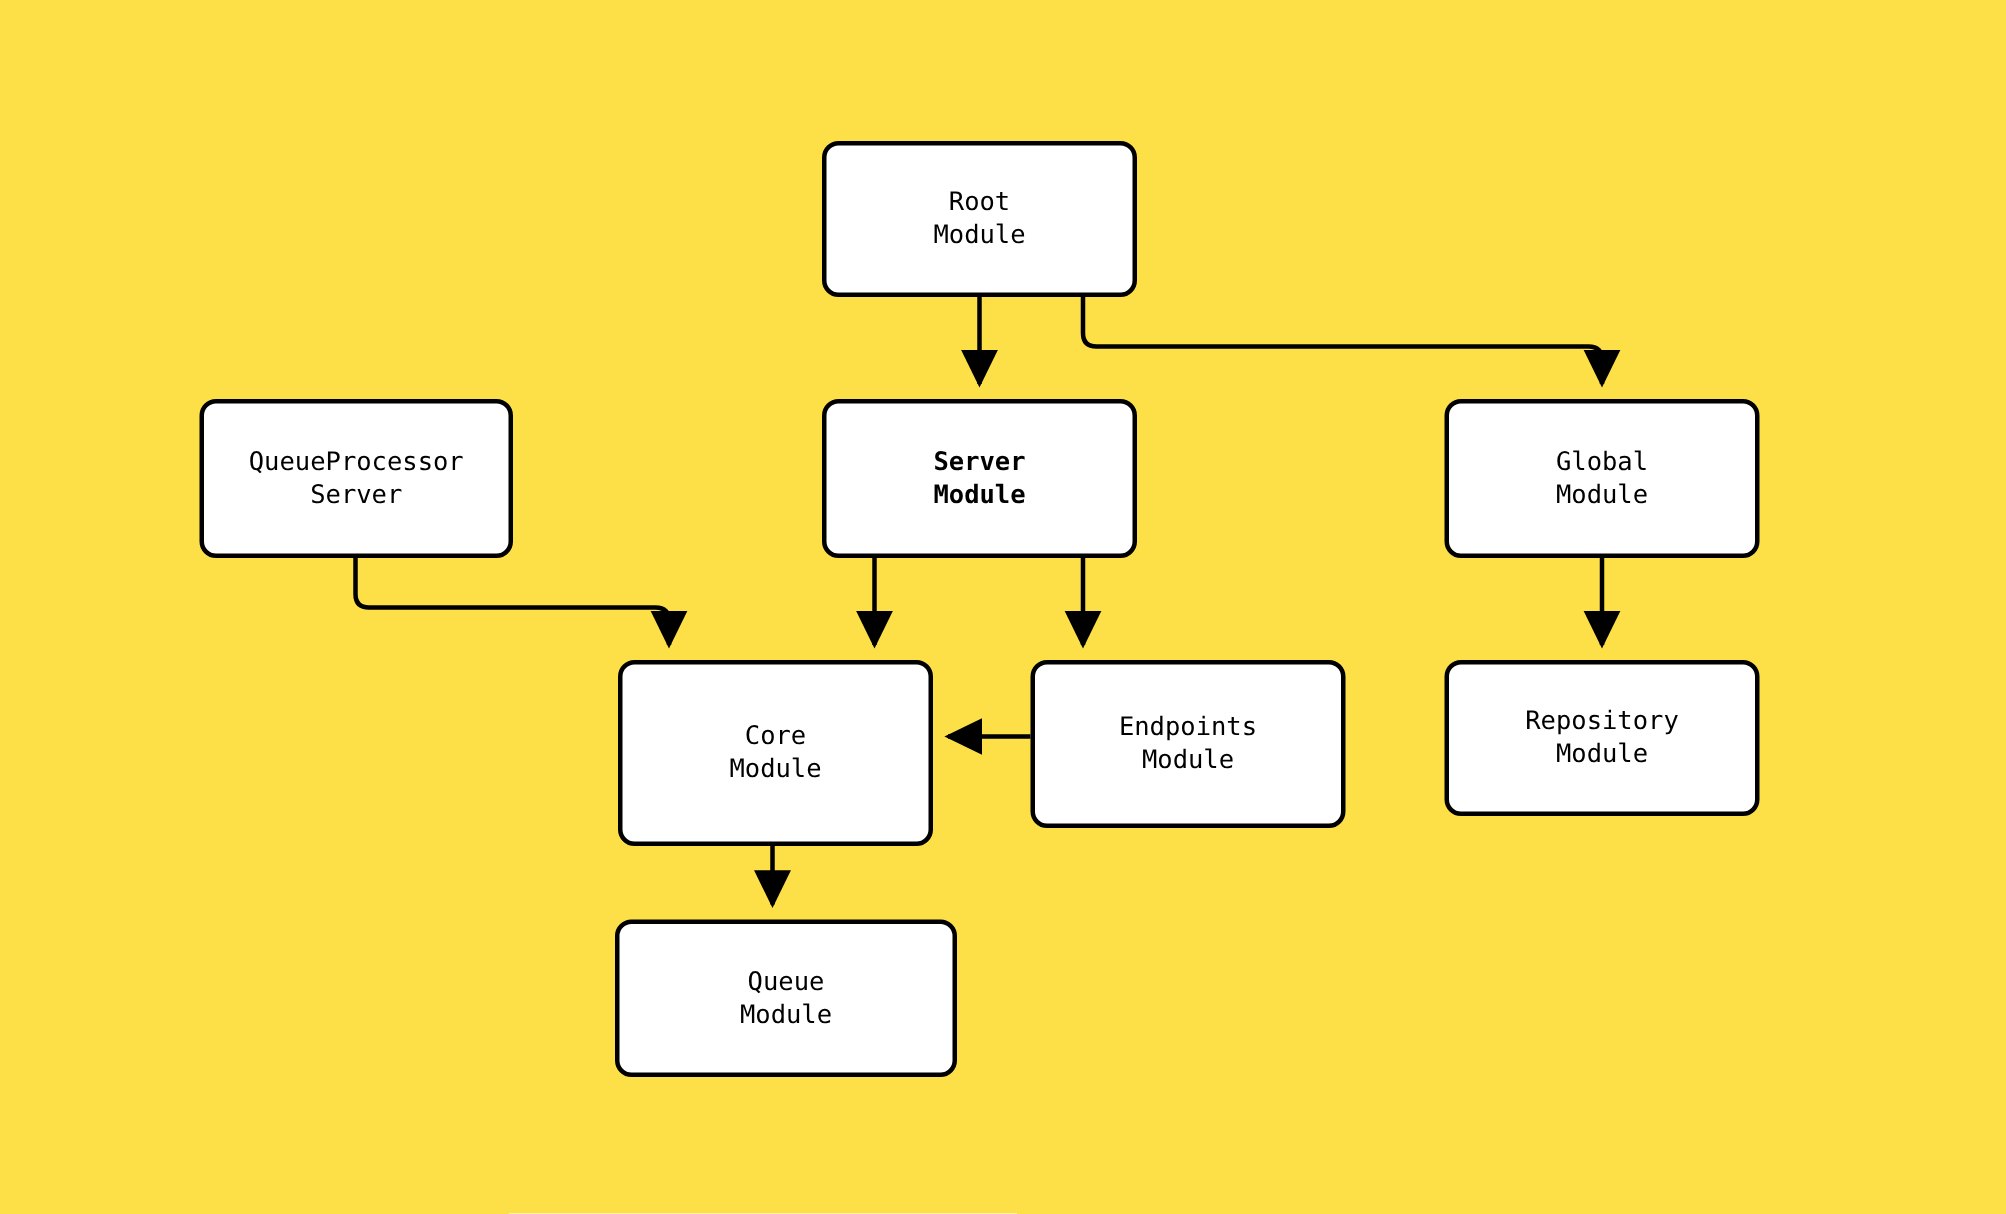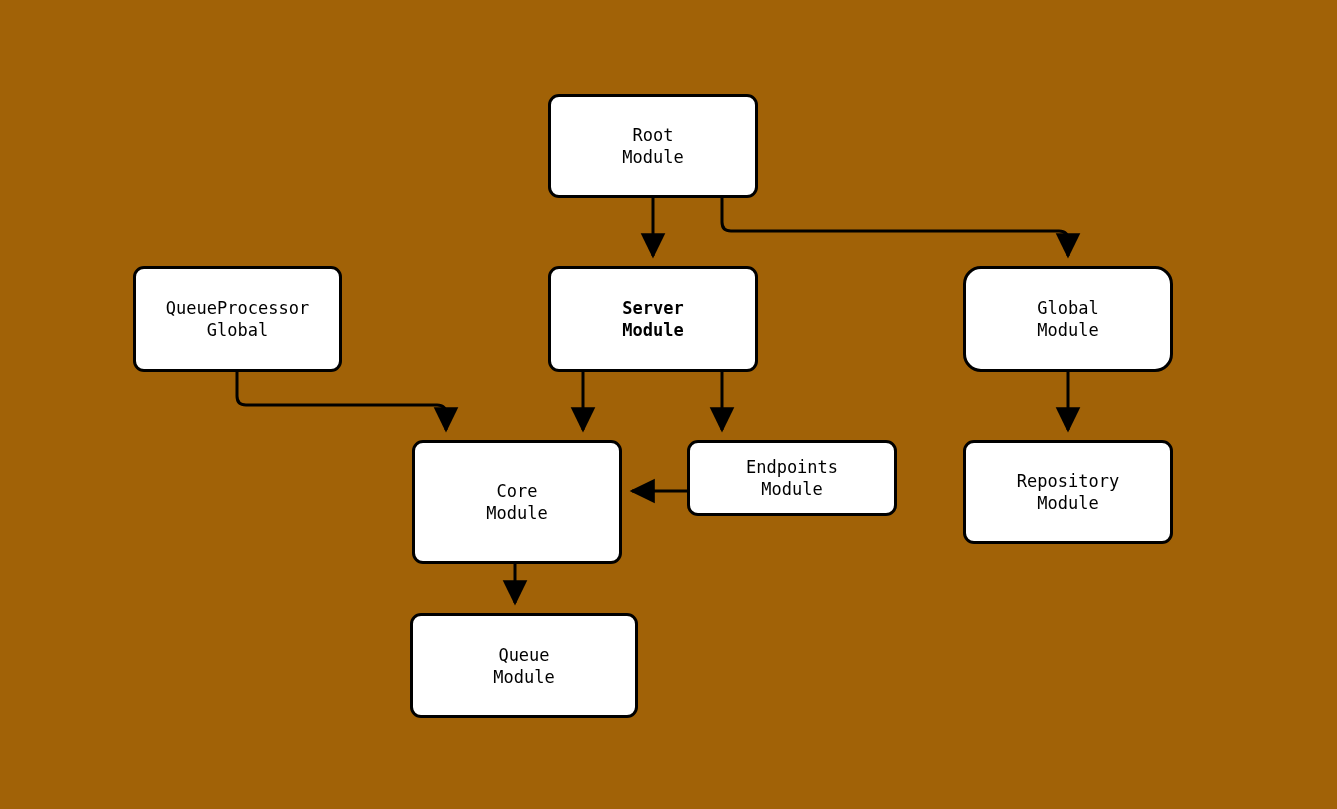--- a/index.html
+++ b/index.html
@@ -44,21 +44,21 @@
     line-height: 22px;
     color: #000000;
     text-align: center;
     white-space: pre;
     letter-spacing: 0px;
   }
 </style>
 </head>
 <body>
 
-<div id="diagram-canvas" style="background: #a16207;">
+<div id="diagram-canvas" style="background: #fde047;">
 
   <svg id="edge-layer" viewBox="0 0 1337 809" width="1337" height="809" xmlns="http://www.w3.org/2000/svg">
     <defs>
       <marker id="arrowhead" markerWidth="9" markerHeight="9" refX="7.6" refY="4.5" orient="auto" markerUnits="strokeWidth">
         <path d="M 0 0.4 L 8.4 4.5 L 0 8.6 z" fill="#000000"></path>
       </marker>
     </defs>
     <g id="edge-group" fill="none" stroke="#000000" stroke-width="3" stroke-linecap="butt" stroke-linejoin="round">
         <path d="M 653 198 L 653 256" stroke="#000000" marker-end="url(#arrowhead)"></path>
         <path d="M 722 198 L 722 222 Q 722 231 731 231 L 1059 231 Q 1068 231 1068 240 L 1068 256" stroke="#000000" marker-end="url(#arrowhead)"></path>
@@ -71,39 +71,39 @@
       </g>
   </svg>
 
   <div class="node" style="left: 548px; top: 94px; width: 210px; height: 104px; border-color: rgb(0, 0, 0); background: rgb(255, 255, 255);">
     <div class="node-label">Root
 Module</div>
   </div>
 
   <div class="node" style="left: 133px; top: 266px; width: 209px; height: 106px; border-color: rgb(0, 0, 0); background: rgb(255, 255, 255);">
     <div class="node-label">QueueProcessor
-Global</div>
+Server</div>
   </div>
 
   <div class="node" style="left: 548px; top: 266px; width: 210px; height: 106px; border-color: rgb(0, 0, 0); background: rgb(255, 255, 255); font-weight: bold;">
     <div class="node-label">Server
 Module</div>
   </div>
 
-  <div class="node" style="left: 963px; top: 266px; width: 210px; height: 106px; border-color: rgb(0, 0, 0); background: rgb(255, 255, 255); border-radius: 18px;">
+  <div class="node" style="left: 963px; top: 266px; width: 210px; height: 106px; border-color: rgb(0, 0, 0); background: rgb(255, 255, 255);">
     <div class="node-label">Global
 Module</div>
   </div>
 
   <div class="node" style="left: 412px; top: 440px; width: 210px; height: 124px; border-color: rgb(0, 0, 0); background: rgb(255, 255, 255);">
     <div class="node-label">Core
 Module</div>
   </div>
 
-  <div class="node" style="left: 687px; top: 440px; width: 210px; height: 76px; border-color: rgb(0, 0, 0); background: rgb(255, 255, 255);">
+  <div class="node" style="left: 687px; top: 440px; width: 210px; height: 112px; border-color: rgb(0, 0, 0); background: rgb(255, 255, 255);">
     <div class="node-label">Endpoints
 Module</div>
   </div>
 
   <div class="node" style="left: 963px; top: 440px; width: 210px; height: 104px; border-color: rgb(0, 0, 0); background: rgb(255, 255, 255); align-items: center;">
     <div class="node-label">Repository
 Module</div>
   </div>
 
   <div class="node" style="left: 410px; top: 613px; width: 228px; height: 105px; border-color: rgb(0, 0, 0); background: rgb(255, 255, 255);">

